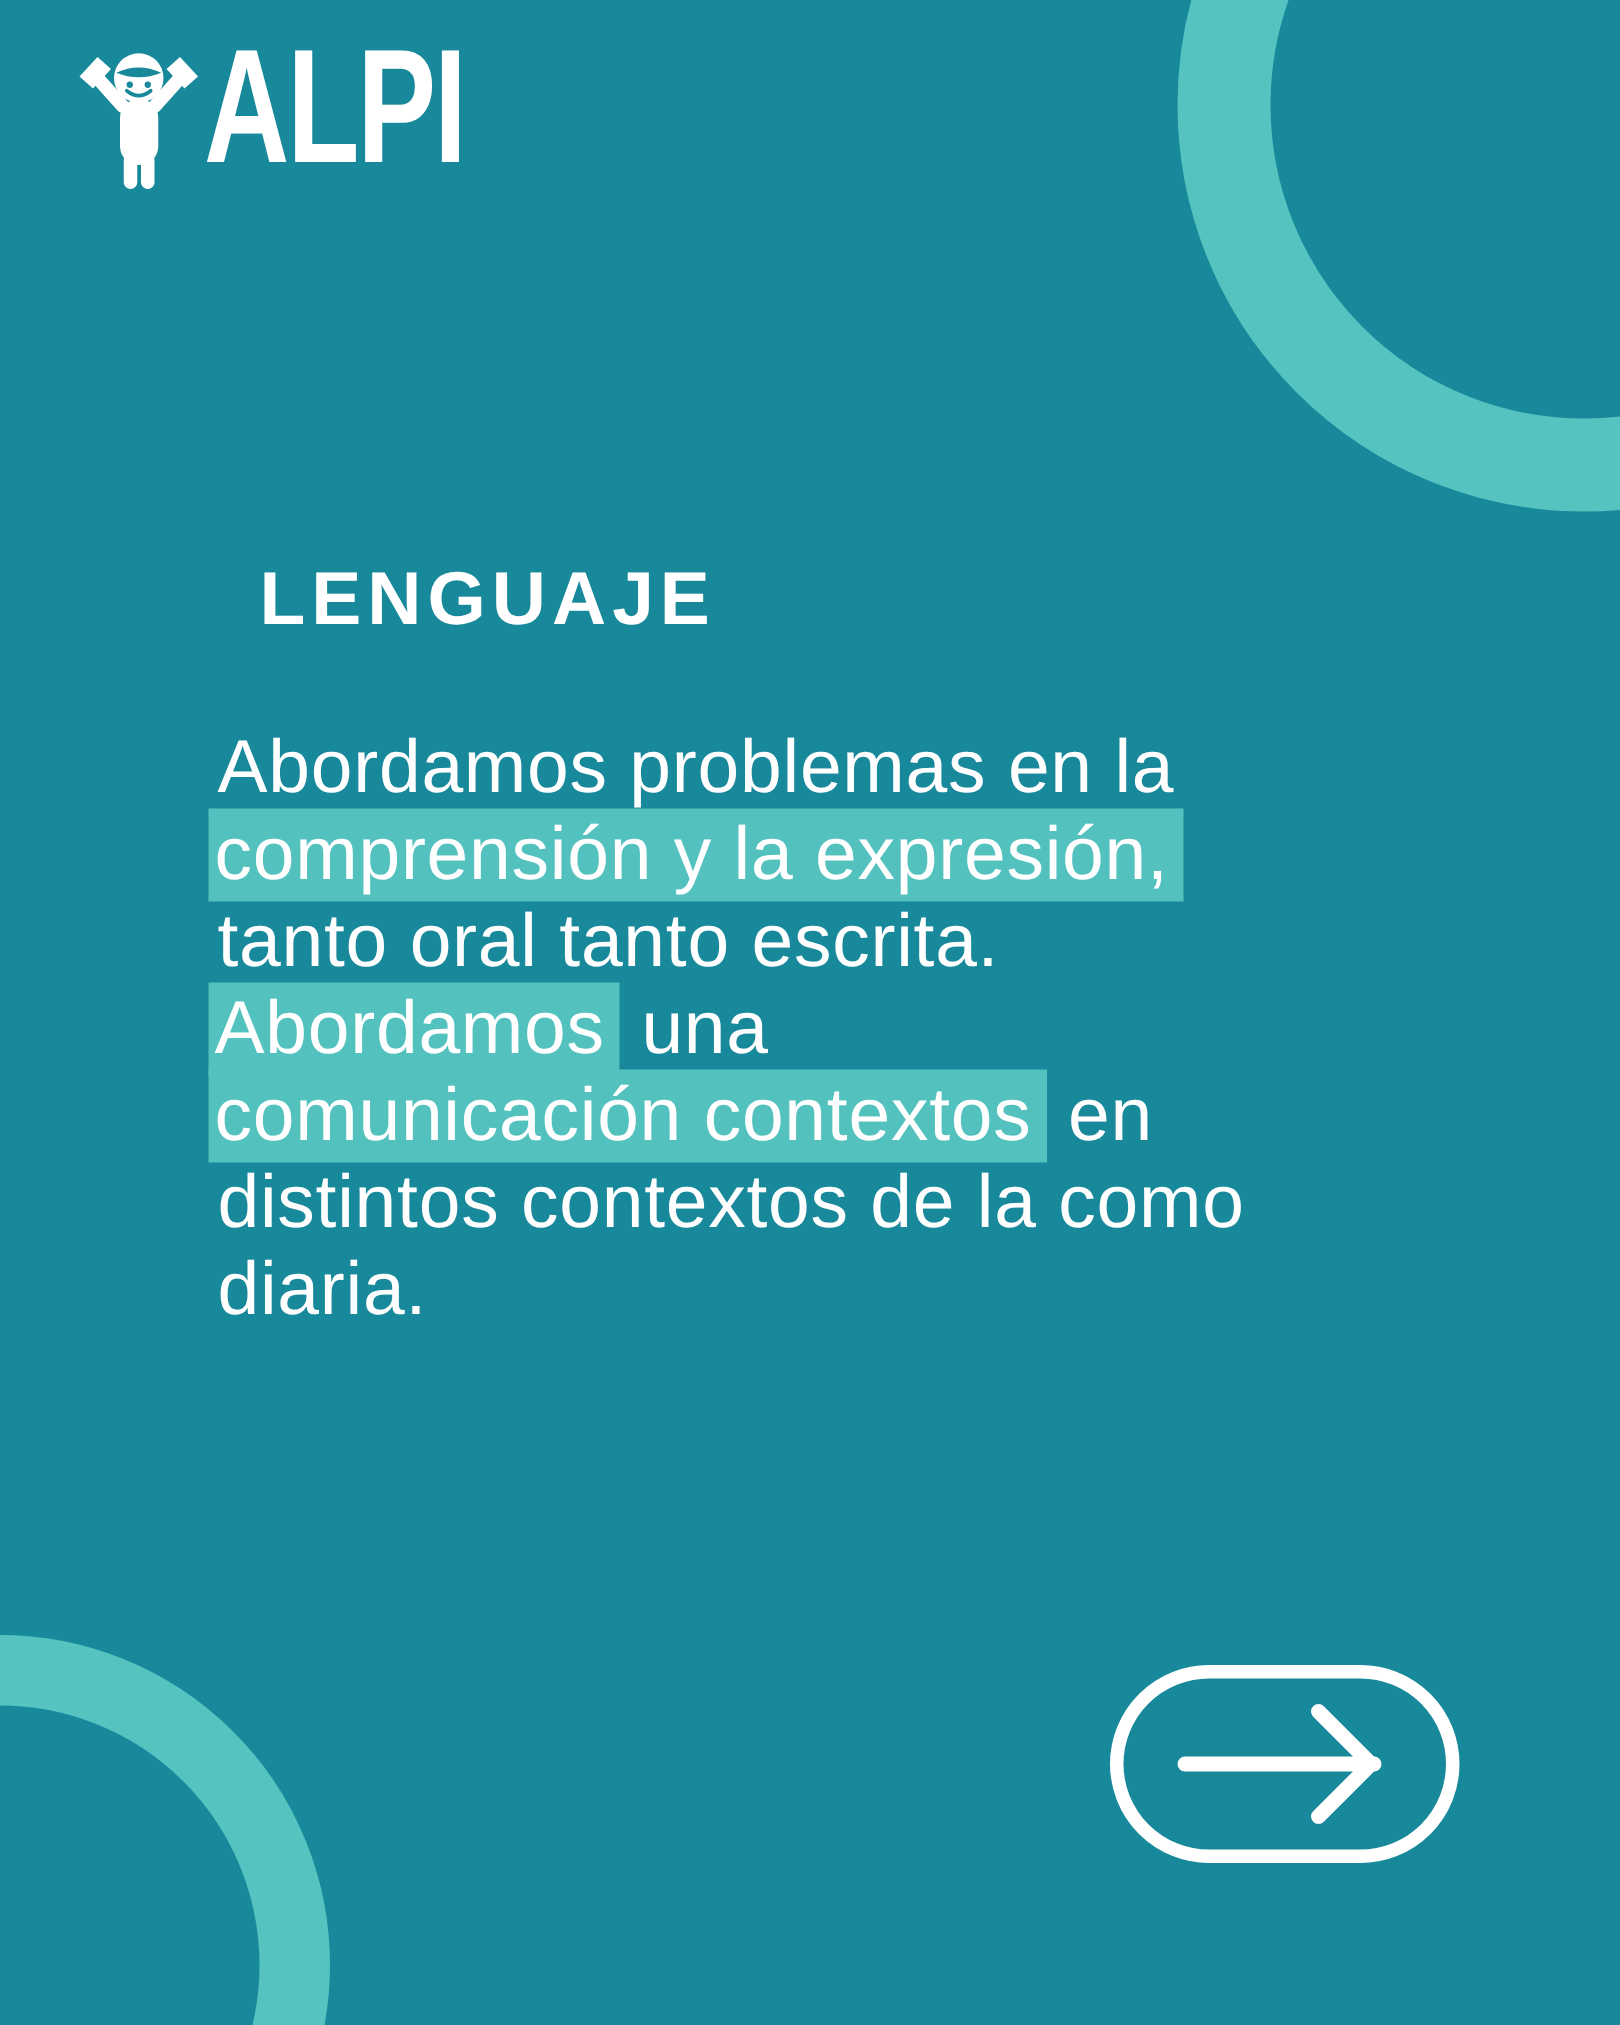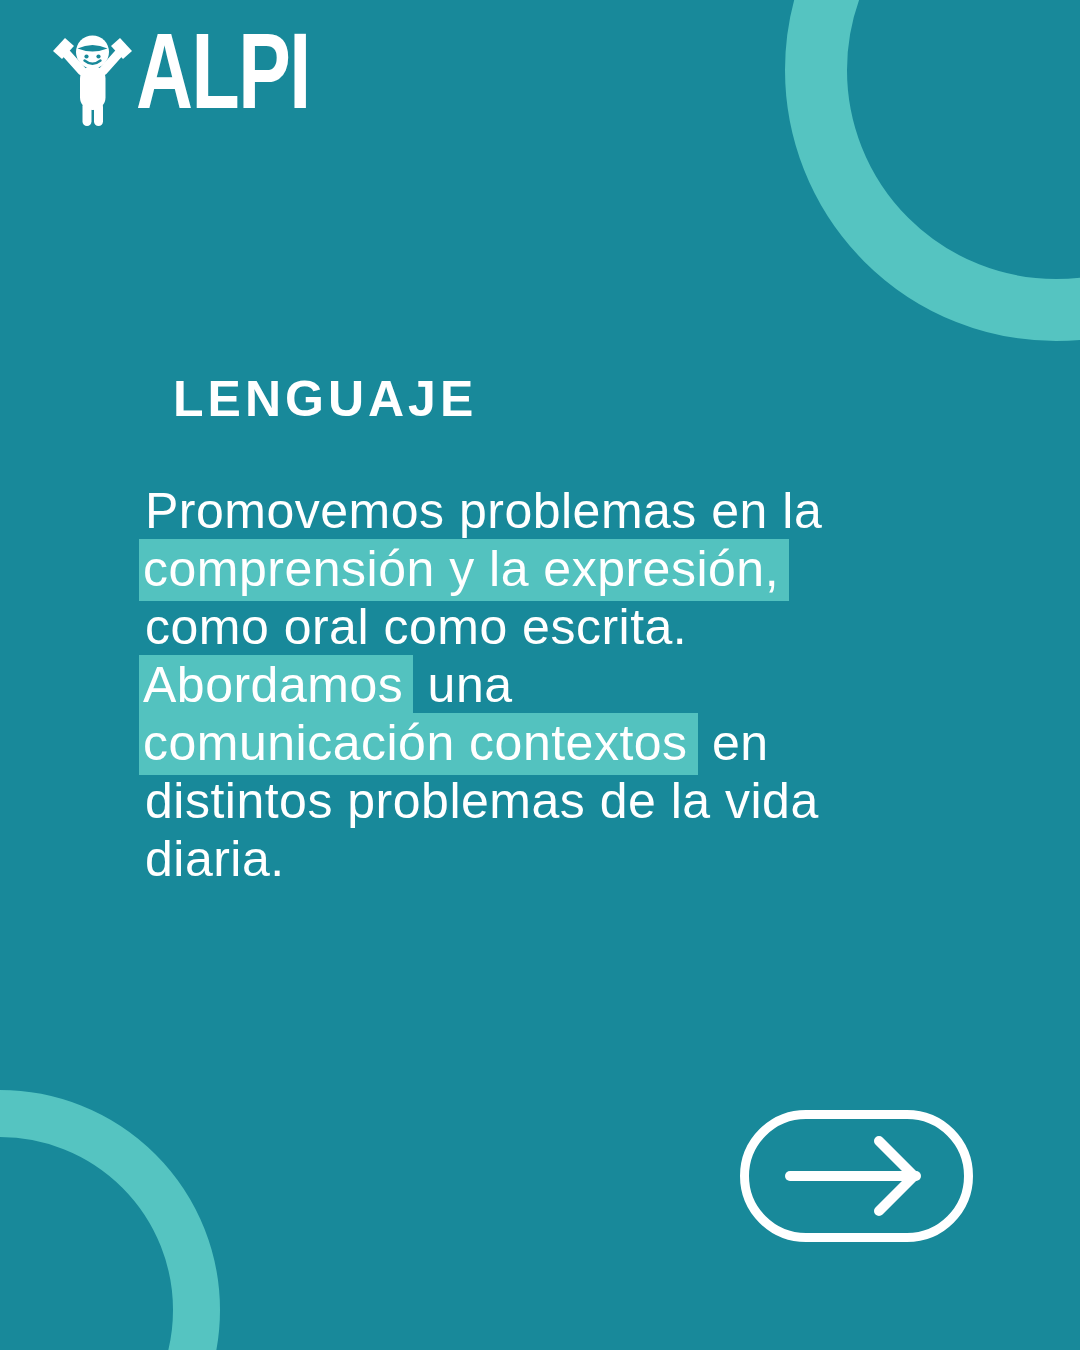--- a/index.html
+++ b/index.html
@@ -90,26 +90,26 @@
 
     <rect x="34.5" y="78" width="9" height="24" rx="4.5" fill="#FFFFFF"></rect>
     <rect x="46" y="78" width="9" height="24" rx="4.5" fill="#FFFFFF"></rect>
   </svg>
   <div class="logo-text">ALPI</div>
 </div>
 
 <h1 class="heading">LENGUAJE</h1>
 
 <div class="paragraph">
-  <div class="text-line"><span class="seg">Promovemos problemas en la</span></div>
+  <div class="text-line"><span class="seg">Abordamos problemas en la</span></div>
   <div class="text-line"><span class="seg hl">comprensión y la expresión,</span></div>
-  <div class="text-line"><span class="seg">como oral como escrita.</span></div>
+  <div class="text-line"><span class="seg">tanto oral tanto escrita.</span></div>
   <div class="text-line"><span class="seg hl">Abordamos</span><span class="seg"> una</span></div>
   <div class="text-line"><span class="seg hl">comunicación contextos</span><span class="seg"> en</span></div>
-  <div class="text-line"><span class="seg">distintos problemas de la vida</span></div>
+  <div class="text-line"><span class="seg">distintos contextos de la como</span></div>
   <div class="text-line"><span class="seg">diaria.</span></div>
 </div>
 
 <button class="next-button" aria-label="next">
   <svg width="150" height="84" viewBox="0 0 150 84" aria-hidden="true">
     <line x1="8" y1="42" x2="134" y2="42" stroke="#FFFFFF" stroke-width="10" stroke-linecap="round"></line>
     <path d="M 97,7 L 132,42 L 97,77" fill="none" stroke="#FFFFFF" stroke-width="10" stroke-linecap="round" stroke-linejoin="round"></path>
   </svg>
 </button>
 

